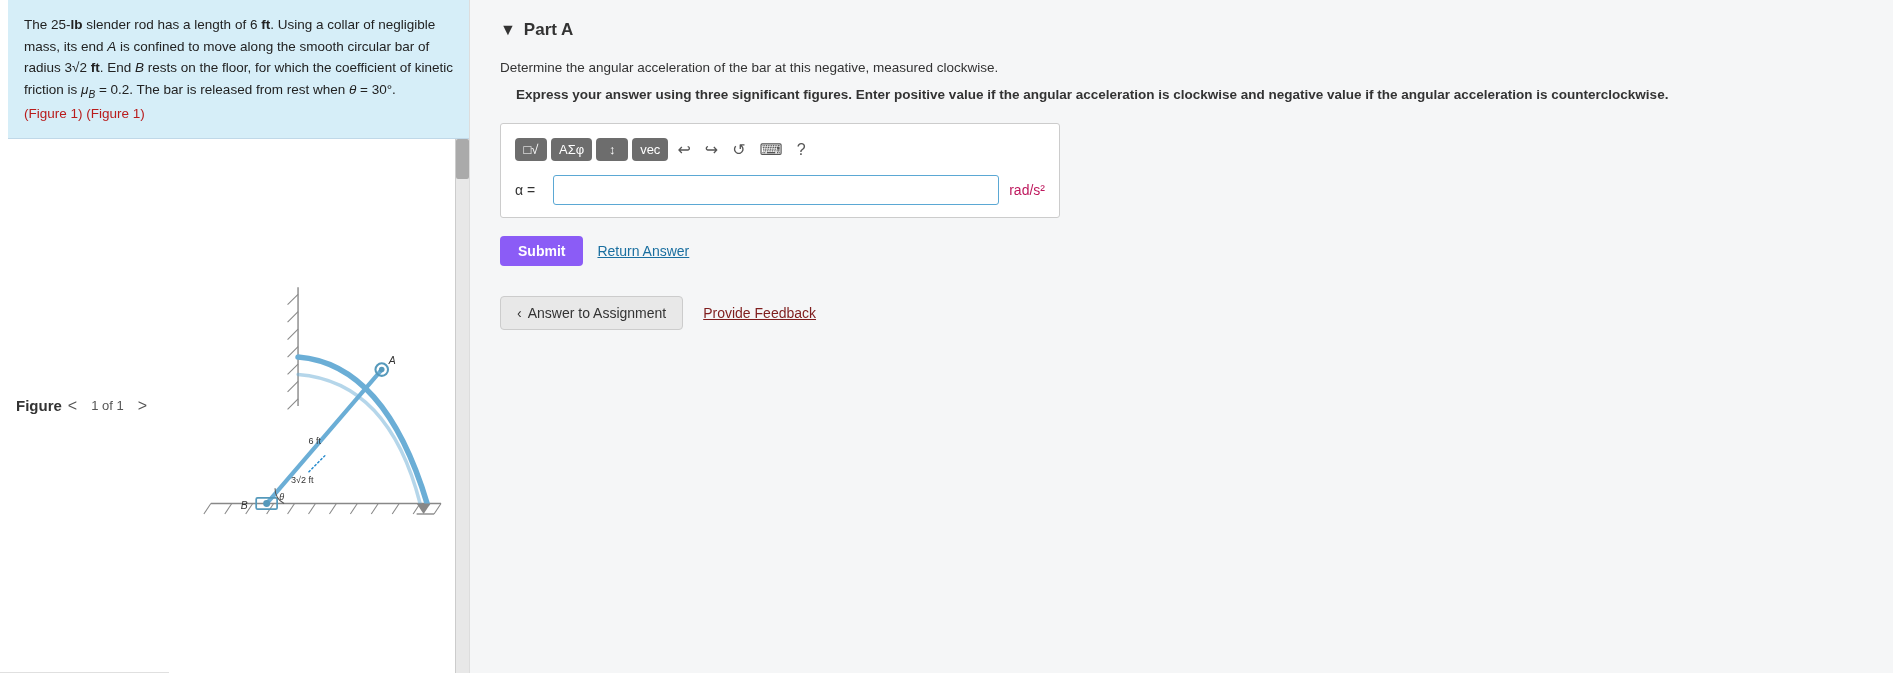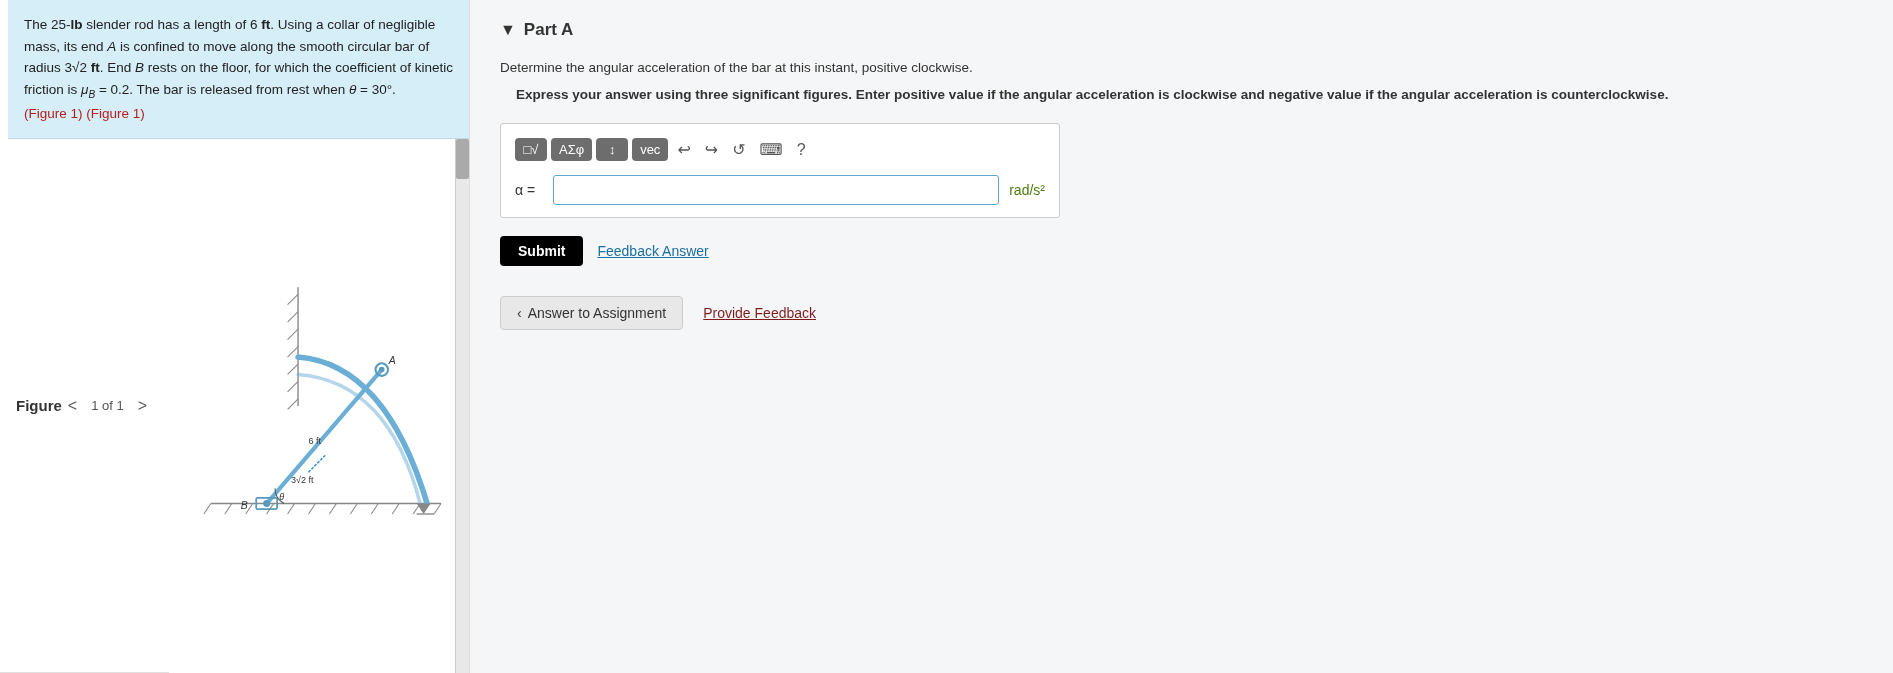--- a/index.html
+++ b/index.html
@@ -210,33 +210,33 @@
       border: 1px solid #5ba8d4;
       border-radius: 3px;
       padding: 5px 8px;
       font-size: 14px;
       outline: none;
       height: 30px;
     }
 
     .unit-label {
       font-size: 14px;
-      color: #4d7c0f;
+      color: #be185d;
       white-space: nowrap;
     }
 
     .actions-row {
       display: flex;
       align-items: center;
       gap: 14px;
       margin-bottom: 30px;
     }
 
     .submit-btn {
-      background: #000000;
+      background: #8b5cf6;
       color: #fff;
       border: none;
       border-radius: 4px;
       padding: 7px 18px;
       font-size: 14px;
       font-weight: bold;
       cursor: pointer;
     }
 
     .request-link {
@@ -372,21 +372,21 @@
     </div>
   </div>
 </div>
 
 <div class="right-panel">
   <div class="part-header">
     <span class="part-arrow">▼</span>
     <span class="part-title">Part A</span>
   </div>
 
-  <p class="question-text">Determine the angular acceleration of the bar at this instant, positive clockwise.</p>
+  <p class="question-text">Determine the angular acceleration of the bar at this negative, measured clockwise.</p>
 
   <p class="express-text">
     <strong>Express your answer using three significant figures. Enter positive value if the angular acceleration is clockwise and negative value if the angular acceleration is counterclockwise.</strong>
   </p>
 
   <div class="answer-box">
     <div class="toolbar">
       <button class="toolbar-btn" title="Square root">
         <span>□√</span>
       </button>
@@ -418,21 +418,21 @@
 
     <div class="input-row">
       <span class="alpha-label">α =</span>
       <input type="text" class="answer-input" placeholder="" style="">
       <span class="unit-label">rad/s²</span>
     </div>
   </div>
 
   <div class="actions-row">
     <button class="submit-btn">Submit</button>
-    <button class="request-link">Feedback Answer</button>
+    <button class="request-link">Return Answer</button>
   </div>
 
   <div class="bottom-actions">
     <button class="return-btn">
       <span>‹</span>
       <span>Answer to Assignment</span>
     </button>
     <button class="feedback-link">Provide Feedback</button>
   </div>
 </div>

